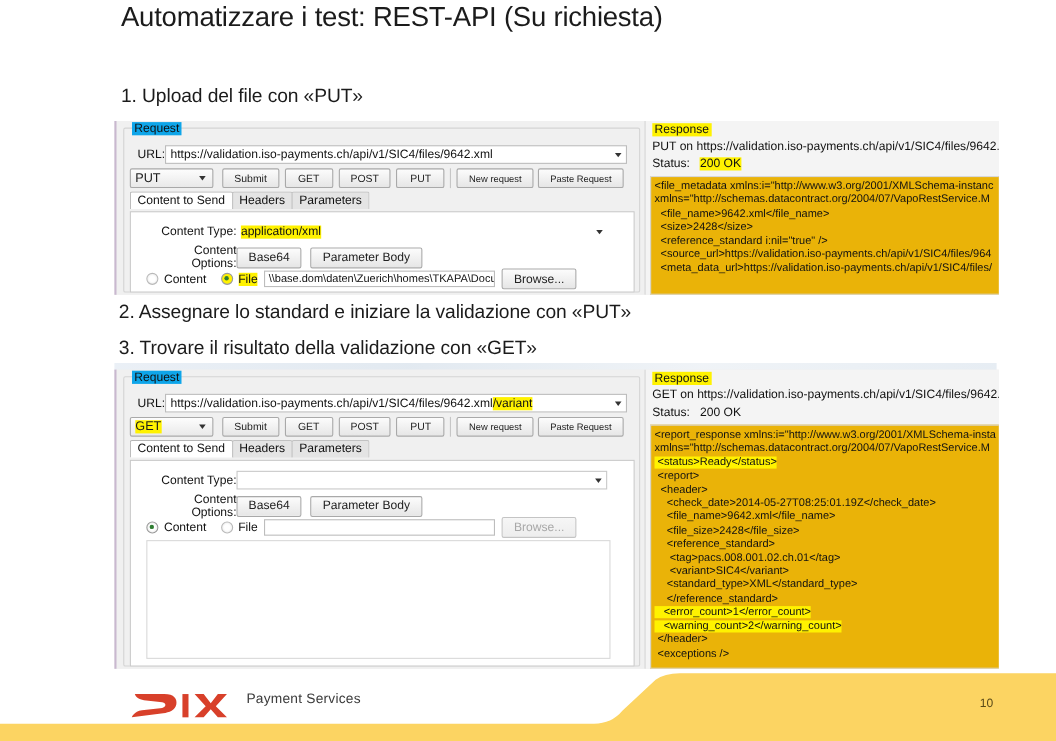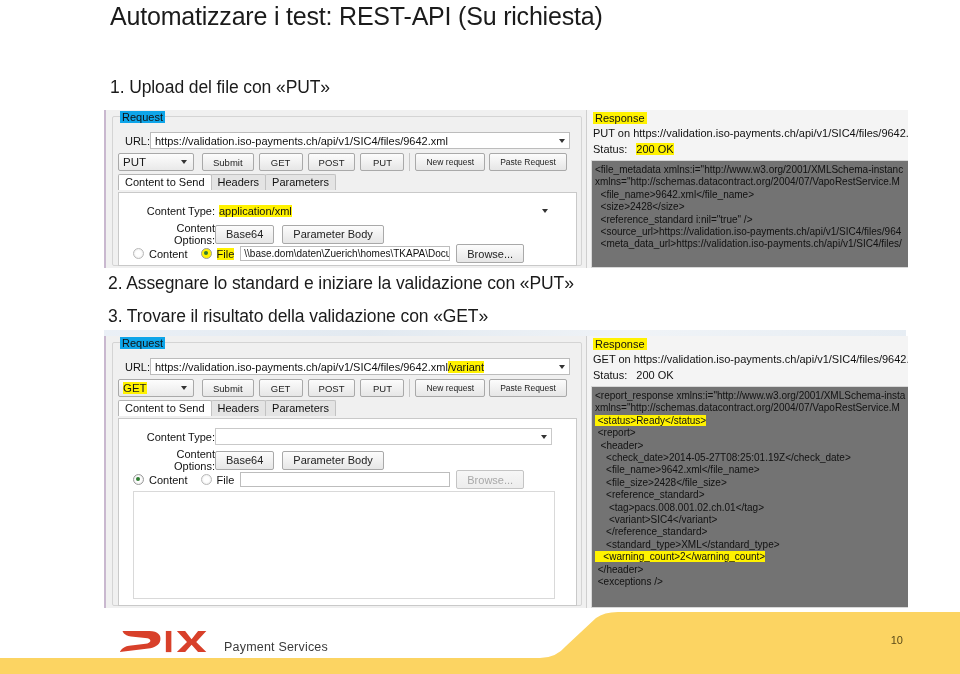--- a/index.html
+++ b/index.html
@@ -208,21 +208,21 @@
   .hl { background: #fff200; }
 
   
   .resp-head {
     font-size: 11px;
     color: #111;
     white-space: nowrap;
   }
   .resp-body {
     position: absolute;
-    background: #737373;
+    background: #eab308;
     border: 1px solid #d8d8d8;
     overflow: hidden;
     box-sizing: border-box;
   }
   .xml-line {
     font-size: 10px;
     line-height: 12.4px;
     color: #111;
     white-space: pre;
     font-family: "Liberation Sans", sans-serif;
@@ -230,21 +230,20 @@
   .xml-line span.hl { background: #fff200; }
 
   
   .footer { position: absolute; left: 0; bottom: 0; width: 960px; height: 66px; }
   .footer-shape { position: absolute; inset: 0; }
   .logo-wrap {
     position: absolute;
     left: 118px;
     bottom: 18px;
     display: flex;
-    align-items: flex-end;
     gap: 14px;
   }
   .logo-mark { width: 92px; height: 28px; display: block; }
   .logo-text {
     font-size: 12.5px;
     color: #3b3b3b;
     letter-spacing: 0.2px;
     padding-bottom: 2px;
   }
   .page-num {
@@ -452,22 +451,23 @@
           <div class="xml-line">xmlns="http://schemas.datacontract.org/2004/07/VapoRestService.M</div>
           <div class="xml-line"><span class="hl"> &lt;status&gt;Ready&lt;/status&gt;</span></div>
           <div class="xml-line"> &lt;report&gt;</div>
           <div class="xml-line">  &lt;header&gt;</div>
           <div class="xml-line">    &lt;check_date&gt;2014-05-27T08:25:01.19Z&lt;/check_date&gt;</div>
           <div class="xml-line">    &lt;file_name&gt;9642.xml&lt;/file_name&gt;</div>
           <div class="xml-line">    &lt;file_size&gt;2428&lt;/file_size&gt;</div>
           <div class="xml-line">    &lt;reference_standard&gt;</div>
           <div class="xml-line">     &lt;tag&gt;pacs.008.001.02.ch.01&lt;/tag&gt;</div>
           <div class="xml-line">     &lt;variant&gt;SIC4&lt;/variant&gt;</div>
+          <div class="xml-line">    &lt;standard_type&gt;XML&lt;/standard_type&gt;</div>
           <div class="xml-line">    &lt;/reference_standard&gt;</div>
-          <div class="xml-line">    &lt;standard_type&gt;XML&lt;/standard_type&gt;</div>
+          <div class="xml-line"><span class="hl">   &lt;error_count&gt;1&lt;/error_count&gt;</span></div>
           <div class="xml-line"><span class="hl">   &lt;warning_count&gt;2&lt;/warning_count&gt;</span></div>
           <div class="xml-line"> &lt;/header&gt;</div>
           <div class="xml-line"> &lt;exceptions /&gt;</div>
         </div>
     </div>
 
   </div>
 </div>
 
 <div class="footer">

